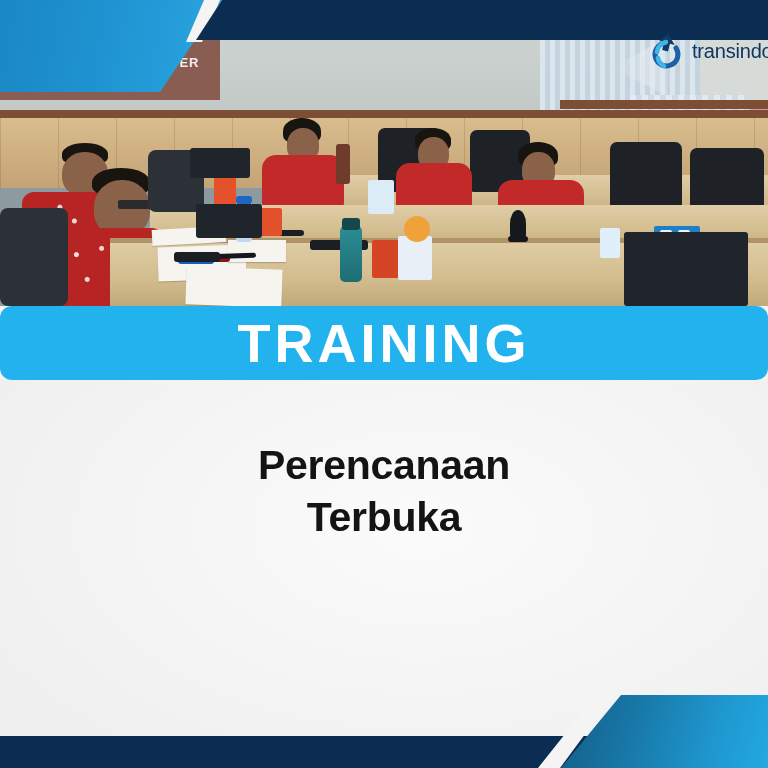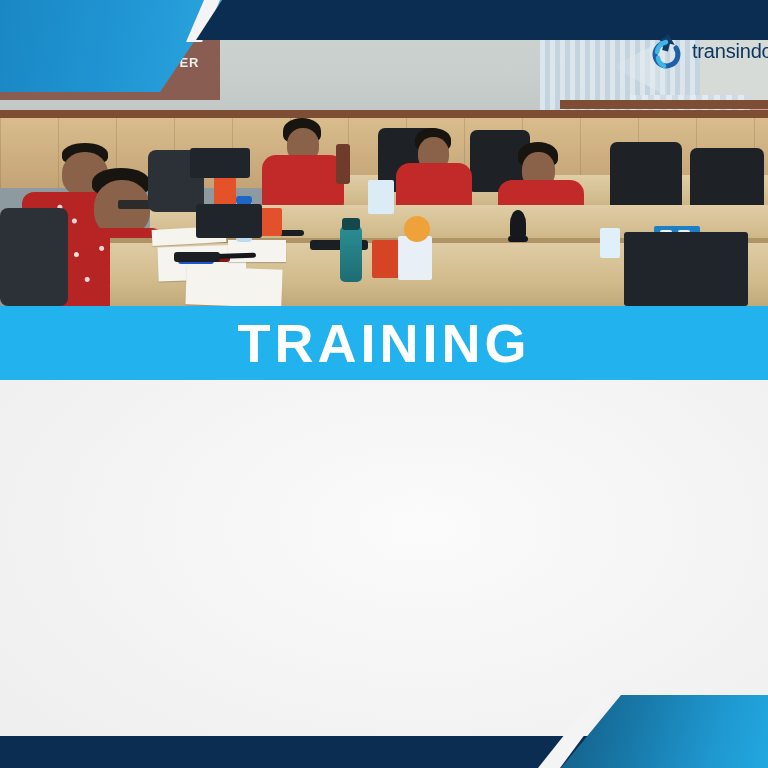--- a/index.html
+++ b/index.html
@@ -74,21 +74,21 @@
   .tl-blue { position:absolute; left:0; top:0; width:222px; height:92px;
       background:linear-gradient(100deg,#1a87c4 0%,#1f93d1 45%,#2aa5e0 100%);
       clip-path:polygon(0 0, 222px 0, 160px 92px, 0 92px); }
   .tl-navy { position:absolute; left:196px; top:0; width:572px; height:40px;
       background:#0c2d52; clip-path:polygon(26px 0, 572px 0, 572px 40px, 0 40px); }
   .tl-white-gap { position:absolute; left:186px; top:0; width:34px; height:42px;
       background:#f4f4f5; clip-path:polygon(18px 0, 34px 0, 16px 42px, 0 42px); }
 
   
   .banner { position:absolute; left:0; top:306px; width:768px; height:74px; background:#22b2ee;
-      display:flex; align-items:center; justify-content:center; }
+      display:flex; align-items:center; justify-content:center;border-radius:12px; }
   .banner-text { color:#ffffff; font-size:54px; font-weight:700; letter-spacing:4px; line-height:1; }
 
   
   .body-area { position:absolute; left:0; top:380px; width:768px; height:388px;
       background:radial-gradient(ellipse 520px 300px at 55% 38%, #fbfbfb 0%, #f4f4f4 58%, #efefef 100%); }
   .title-wrap { position:absolute; left:0; top:60px; width:768px; text-align:center; padding:0 60px; }
   .title-line { display:block; color:#141414; font-size:41px; font-weight:700; line-height:1.26; letter-spacing:-.3px; }
 
   
   .footer-url-row { position:absolute; left:22px; top:700px; display:flex; align-items:center; gap:17px; }
@@ -234,20 +234,22 @@
     </div>
     <span class="logo-text">transindo</span>
   </div>
 
   <div class="banner">
     <span class="banner-text">TRAINING</span>
   </div>
 
   <div class="body-area">
     <div class="title-wrap">
+      <span class="title-line">Perencanaan</span>
+      <span class="title-line">Terbuka</span>
     </div>
   </div>
 
 
   <div class="f-navy"></div>
   <div class="f-white-gap"></div>
   <div class="f-blue"></div>
 
 </div>
 

